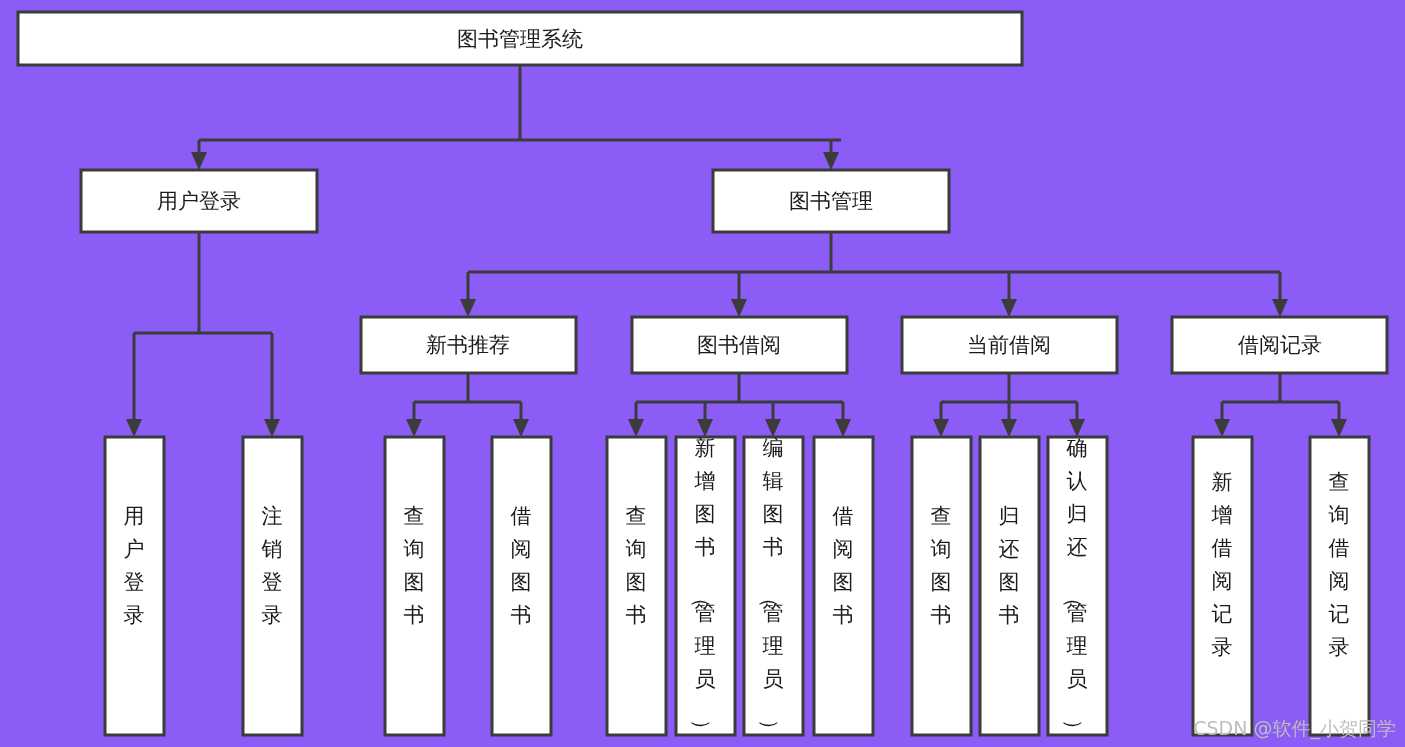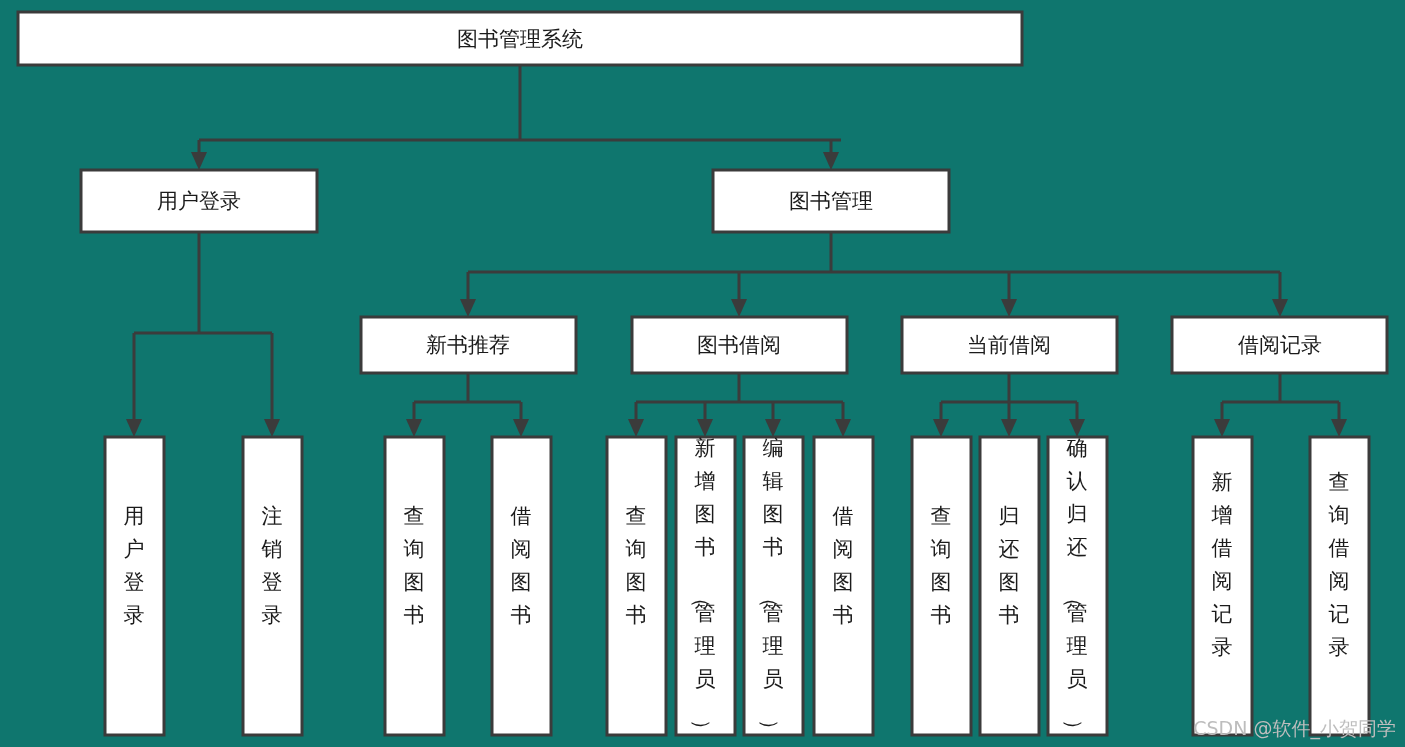--- a/index.html
+++ b/index.html
@@ -8,21 +8,21 @@
     padding: 0;
     background: #ffffff;
   }
   body {
     font-family: "DejaVu Sans", "Liberation Sans", sans-serif;
   }
   #diagram-root {
     position: relative;
     width: 1405px;
     height: 747px;
-    background: #0f766e;
+    background: #8b5cf6;
     overflow: hidden;
   }
   svg#tree-svg {
     position: absolute;
     top: 0;
     left: 0;
     width: 1405px;
     height: 747px;
     display: block;
   }

